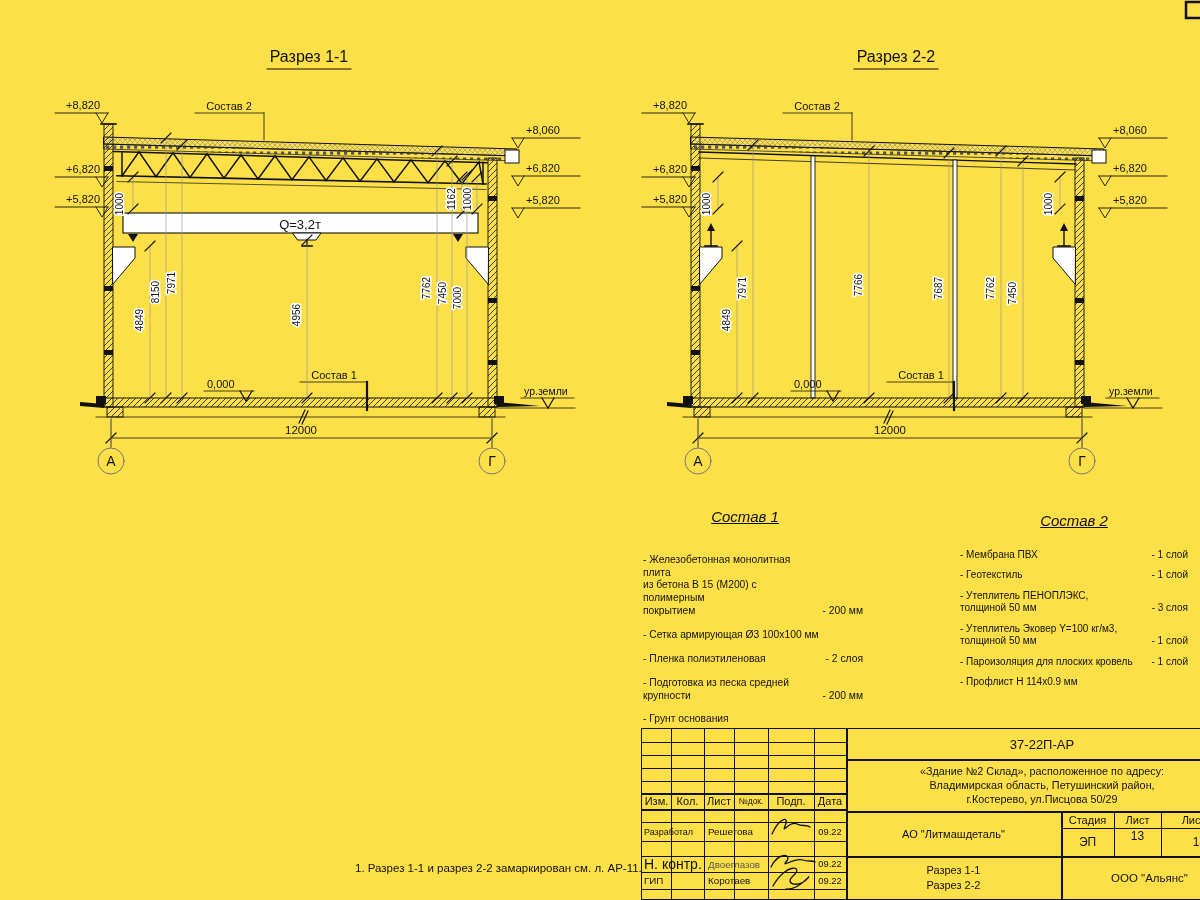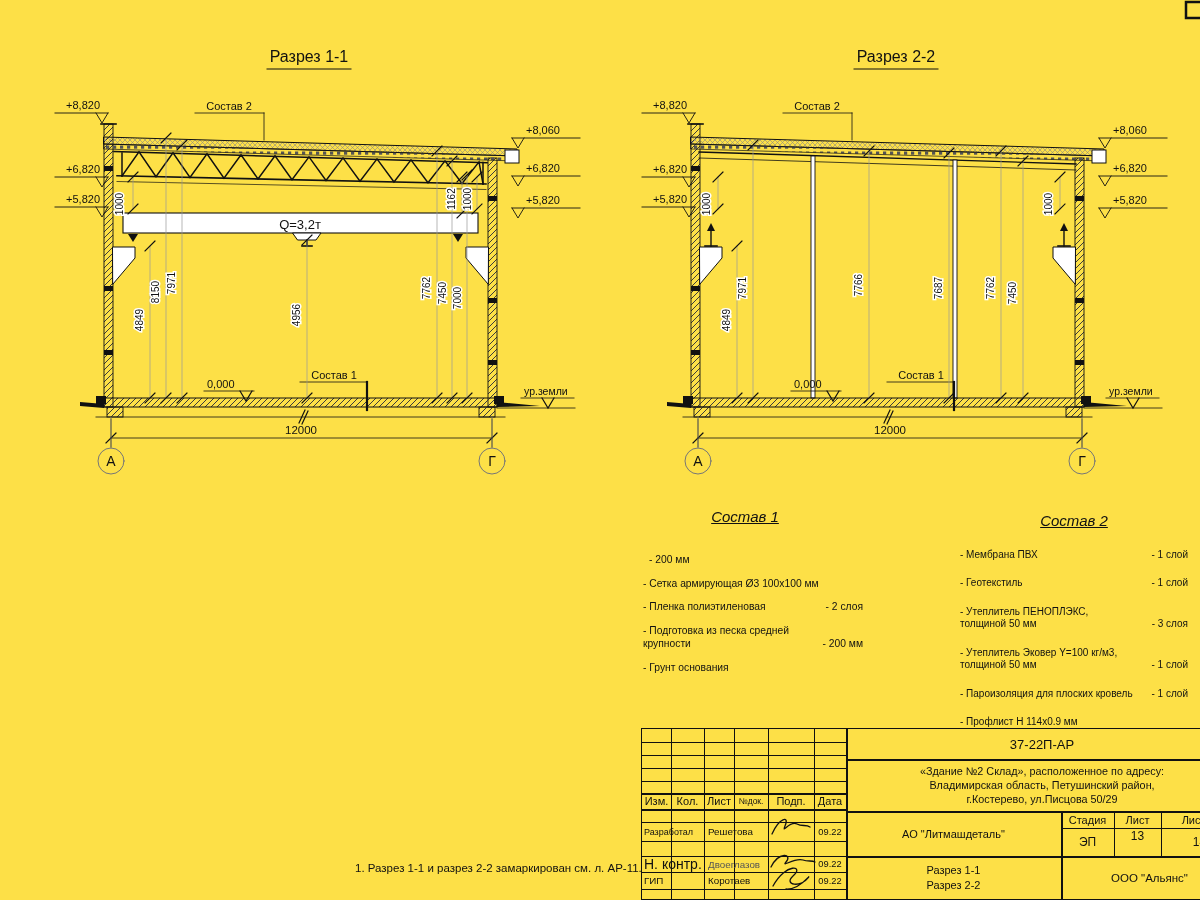--- a/index.html
+++ b/index.html
@@ -312,20 +312,23 @@
     <path d="M772,834 C779,818 790,815 785,826 C781,835 790,820 797,824 C802,827 806,824 810,827"></path>
     <path d="M771,867 C779,851 793,854 786,862 C781,868 795,857 803,860 C808,862 812,860 815,862"></path>
     <path d="M773,886 C786,862 805,866 793,876 C783,885 801,888 808,878 C812,872 800,890 786,889"></path>
   </g>
 </svg>
 
   <div class="sostav" style="left:643px;top:508px;width:220px;">
     <div class="sostav-head" style="width:204px;">Состав 1</div>
     <div class="sostav-items" style="margin-top:27px;gap:11px;">
       <div class="sostav-item">
+          <span class="t">- Железобетонная  монолитная плита
+из бетона В 15 (М200) с полимерным
+покрытием</span>
           <span class="v">- 200 мм</span>
         </div>
       <div class="sostav-item">
           <span class="t">- Сетка армирующая Ø3 100х100 мм</span>
           <span class="v"></span>
         </div>
       <div class="sostav-item">
           <span class="t">- Пленка полиэтиленовая</span>
           <span class="v">-  2 слоя</span>
         </div>
@@ -336,21 +339,21 @@
         </div>
       <div class="sostav-item">
           <span class="t">- Грунт основания</span>
           <span class="v"></span>
         </div>
     </div>
   </div>
 
   <div class="sostav" style="left:960px;top:512px;width:228px;font-size:10px;">
     <div class="sostav-head" style="width:228px;">Состав 2</div>
-    <div class="sostav-items" style="margin-top:18px;gap:16px;">
+    <div class="sostav-items" style="margin-top:18px;gap:8px;">
       <div class="sostav-item">
           <span class="t">- Мембрана ПВХ</span>
           <span class="v">- 1 слой</span>
         </div>
       <div class="sostav-item">
           <span class="t">- Геотекстиль</span>
           <span class="v">- 1 слой</span>
         </div>
       <div class="sostav-item">
           <span class="t">- Утеплитель ПЕНОПЛЭКС,

